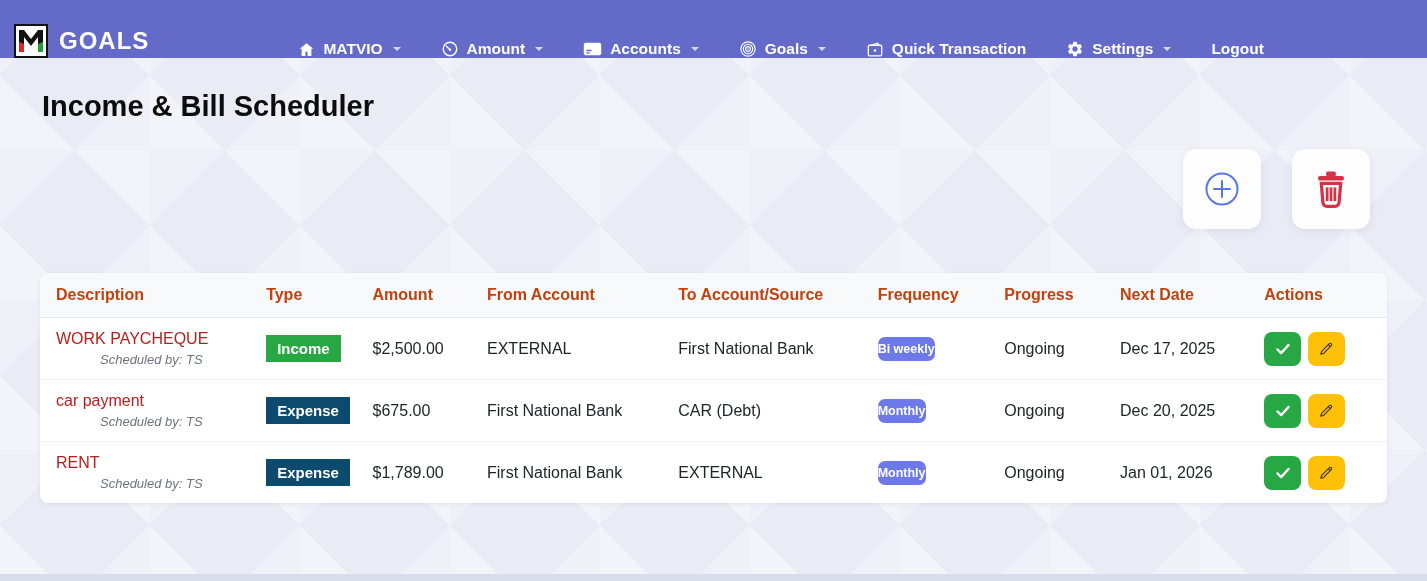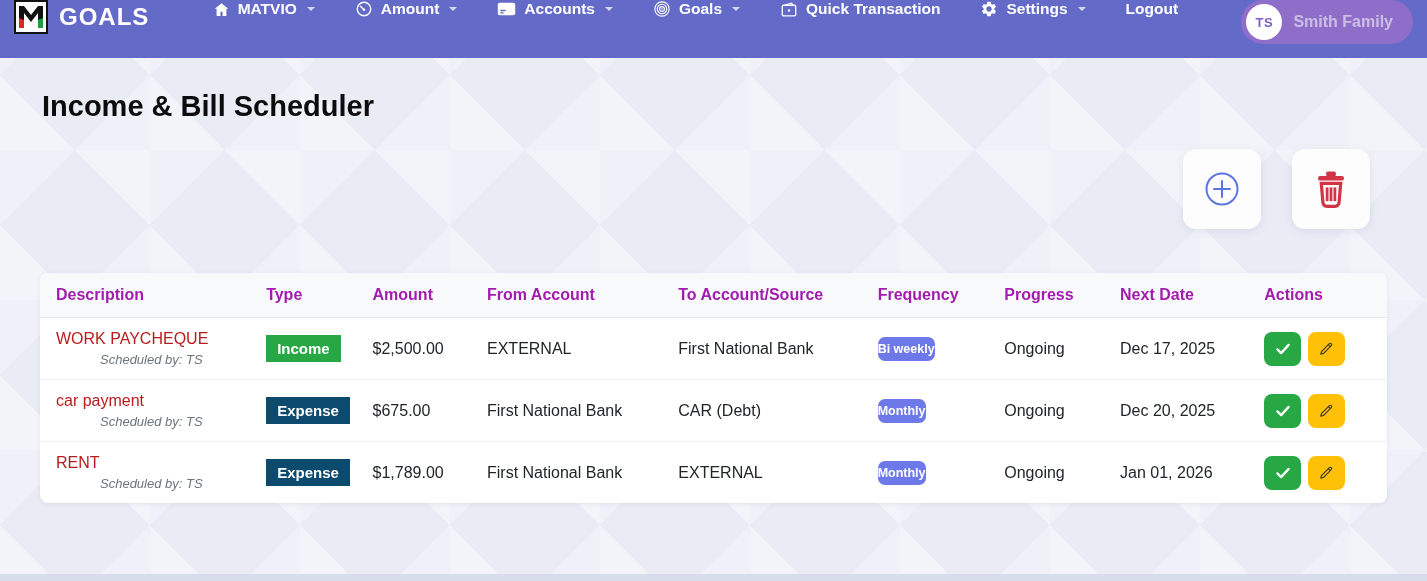--- a/index.html
+++ b/index.html
@@ -9,21 +9,21 @@
     background-color:#e9ebf5;
     background-image:
       linear-gradient(45deg, rgba(255,255,255,.45) 25%, transparent 25%, transparent 75%, rgba(255,255,255,.45) 75%),
       linear-gradient(-45deg, rgba(255,255,255,.30) 25%, transparent 25%, transparent 75%, rgba(255,255,255,.30) 75%);
     background-size:150px 150px;
     position:relative;
   }
 
   
   .navbar {
-    height:58px; background:#646ac8; display:flex; align-items:flex-start;
+    height:58px; background:#646ac8; display:flex; align-items:flex-end;
     padding:0 14px; color:#fff;
   }
   .brand { display:flex; align-items:center; gap:11px; cursor:pointer; }
   .brand-logo { width:34px; height:34px; display:block; }
   .brand-name { font-size:24px; font-weight:800; letter-spacing:1px; color:#fff; }
   .nav-center { flex:1; display:flex; justify-content:center; align-items:center; gap:40px; }
   .nav-item { display:flex; align-items:center; gap:8px; font-size:15.5px; font-weight:600; color:#fff; cursor:pointer; white-space:nowrap; }
   .nav-item svg { display:block; }
   .caret { width:0; height:0; border:4px solid transparent; border-top-color:rgba(255,255,255,.75); margin-top:4px; margin-left:2px; }
   .user-pill {
@@ -49,21 +49,21 @@
 
   
   .table-card {
     margin:44px 40px 0 40px; background:#fff; border-radius:8px; overflow:hidden;
     box-shadow:0 1px 4px rgba(80,90,140,.10);
   }
   table { width:100%; border-collapse:collapse; table-layout:fixed; }
   thead tr { background:#f8f9fb; }
   th {
     text-align:left; padding:13px 16px; font-size:16px; font-weight:700;
-    color:#a21caf; border-bottom:1px solid #e6e9ef; white-space:nowrap;
+    color:#c2410c; border-bottom:1px solid #e6e9ef; white-space:nowrap;
   }
   td { padding:12px 16px; border-bottom:1px solid #eef0f4; font-size:16px; color:#212529; vertical-align:middle; }
   tbody tr:last-child td { border-bottom:none; }
   .desc-main { font-size:16px; color:#b91c1c; }
   .desc-sub { font-size:13px; color:#6c757d; font-style:italic; margin-top:4px;margin-left:44px; }
   .badge {
     display:inline-block; padding:5px 11px; border-radius:0; color:#fff;
     font-size:15px; font-weight:700;
   }
   .badge-income { background:#28a745; }
@@ -147,24 +147,20 @@
           <path d="M19.14 12.94c.04-.3.06-.61.06-.94s-.02-.64-.07-.94l2.03-1.58c.18-.14.23-.41.12-.61l-1.92-3.32c-.12-.22-.37-.29-.59-.22l-2.39.96c-.5-.38-1.03-.7-1.62-.94l-.36-2.54c-.04-.24-.24-.41-.48-.41h-3.84c-.24 0-.43.17-.47.41l-.36 2.54c-.59.24-1.13.57-1.62.94l-2.39-.96c-.22-.08-.47 0-.59.22L2.74 8.87c-.12.21-.08.47.12.61l2.03 1.58c-.05.3-.09.63-.09.94s.02.64.07.94l-2.03 1.58c-.18.14-.23.41-.12.61l1.92 3.32c.12.22.37.29.59.22l2.39-.96c.5.38 1.03.7 1.62.94l.36 2.54c.05.24.24.41.48.41h3.84c.24 0 .44-.17.47-.41l.36-2.54c.59-.24 1.13-.56 1.62-.94l2.39.96c.22.08.47 0 .59-.22l1.92-3.32c.12-.22.07-.47-.12-.61l-2.01-1.58zM12 15.6c-1.98 0-3.6-1.62-3.6-3.6s1.62-3.6 3.6-3.6 3.6 1.62 3.6 3.6-1.62 3.6-3.6 3.6z" fill="#fff"></path>
         </svg>
       <span>Settings</span>
       <span class="caret"></span>
     </div>
     <div class="nav-item">
       <span>Logout</span>
     </div>
   </div>
 
-  <div class="user-pill">
-    <span class="user-avatar">TS</span>
-    <span class="user-name">Smith Family</span>
-  </div>
 </nav>
 
 <h1 class="page-title">Income &amp; Bill Scheduler</h1>
 
 <div class="toolbar">
   <button class="tool-btn">
     <svg width="46" height="46" viewBox="0 0 46 46">
         <circle cx="23" cy="23" r="15.5" fill="none" stroke="#5b76e0" stroke-width="2"></circle>
         <line x1="23" y1="15" x2="23" y2="31" stroke="#5b76e0" stroke-width="2" stroke-linecap="round"></line>
         <line x1="15" y1="23" x2="31" y2="23" stroke="#5b76e0" stroke-width="2" stroke-linecap="round"></line>

